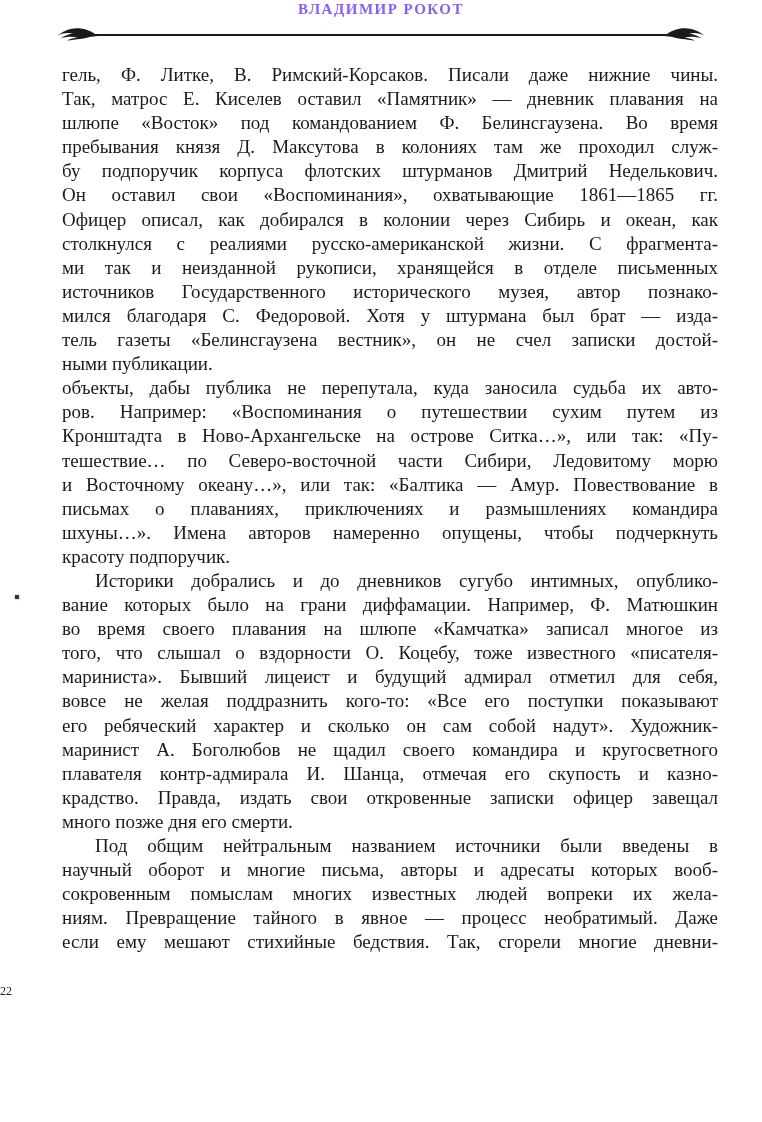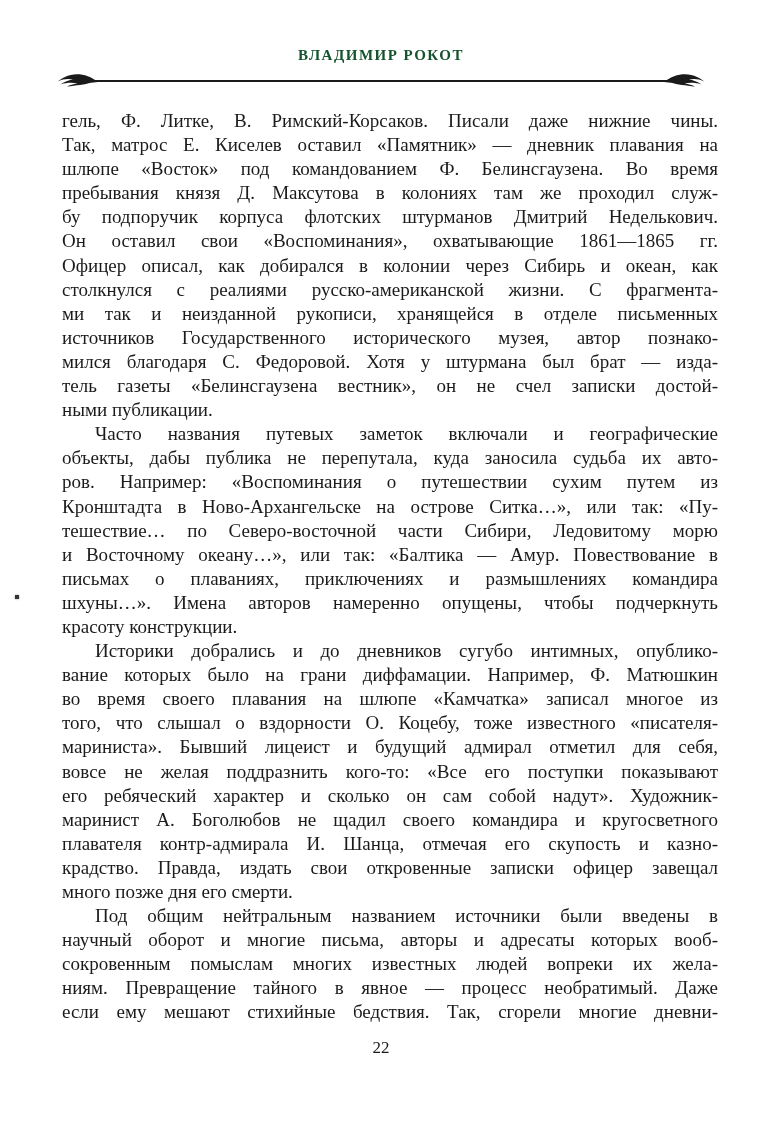--- a/index.html
+++ b/index.html
@@ -10,26 +10,25 @@
   .page {
     position: relative;
     width: 762px;
     height: 1122px;
     background: #ffffff;
     font-family: "Liberation Serif", "DejaVu Serif", serif;
     color: #1b1b1b;
     overflow: hidden;
   }
   .running-head {
-    margin-top: 46px;
     text-align: center;
     font-size: 15px;
     font-weight: bold;
     letter-spacing: 1.5px;
-    color: #14532d;
+    color: #8b5cf6;
     line-height: 18px;
   }
   .rule-row {
     display: flex;
     align-items: center;
     margin: 7px 58px 0 58px;
     height: 18px;
   }
   .rule-line {
     flex: 1;
@@ -51,23 +50,23 @@
   .ln {
     text-align: justify;
     text-align-last: justify;
     white-space: normal;
   }
   .ln.end { text-align-last: left; }
   .ln.ind { padding-left: 33px; }
   .it { }
 
   .page-num {
-    text-align: center;
-    font-size: 17px;
-    margin-top: 13px;
+    text-align: left;
+    font-size: 12px;
+    margin-top: 30px;
     color: #1b1b1b;
   }
   .margin-speck {
     position: absolute;
     left: 15px;
     top: 595px;
     width: 4px;
     height: 4px;
     background: #333;
     box-shadow: 0 0 2px rgba(60,60,60,0.6);
@@ -106,29 +105,28 @@
       <div class="ln">Офицер описал, как добирался в колонии через Сибирь и океан, как</div>
       <div class="ln">столкнулся с реалиями русско-американской жизни. С фрагмента-</div>
       <div class="ln">ми так и неизданной рукописи, хранящейся в отделе письменных</div>
       <div class="ln">источников Государственного исторического музея, автор познако-</div>
       <div class="ln">мился благодаря С. Федоровой. Хотя у штурмана был брат — изда-</div>
       <div class="ln">тель газеты «Белинсгаузена вестник», он не счел записки достой-</div>
       <div class="ln end">ными публикации.</div>
     </div>
 
     <div>
-      <div class="ln ind">Часто названия путевых заметок включали и географические</div>
       <div class="ln">объекты, дабы публика не перепутала, куда заносила судьба их авто-</div>
       <div class="ln">ров. Например: «Воспоминания о путешествии сухим путем из</div>
       <div class="ln">Кронштадта в Ново-Архангельске на острове Ситка…», или так: «Пу-</div>
       <div class="ln">тешествие… по Северо-восточной части Сибири, Ледовитому морю</div>
       <div class="ln">и Восточному океану…», или так: «Балтика — Амур. Повествование в</div>
       <div class="ln">письмах о плаваниях, приключениях и размышлениях командира</div>
       <div class="ln">шхуны…». Имена авторов намеренно опущены, чтобы подчеркнуть</div>
-      <div class="ln end">красоту конструкции.</div>
+      <div class="ln end">красоту подпоручик.</div>
     </div>
 
     <div>
       <div class="ln ind">Историки добрались и до дневников сугубо интимных, опублико-</div>
       <div class="ln">вание которых было на грани диффамации. Например, Ф. Матюшкин</div>
       <div class="ln">во время своего плавания на шлюпе «Камчатка» записал многое из</div>
       <div class="ln">того, что слышал о вздорности О. Коцебу, тоже известного «писателя-</div>
       <div class="ln">мариниста». Бывший лицеист и будущий адмирал отметил для себя,</div>
       <div class="ln">вовсе не желая поддразнить кого-то: «Все его поступки показывают</div>
       <div class="ln">его ребяческий характер и сколько он сам собой надут». Художник-</div>

